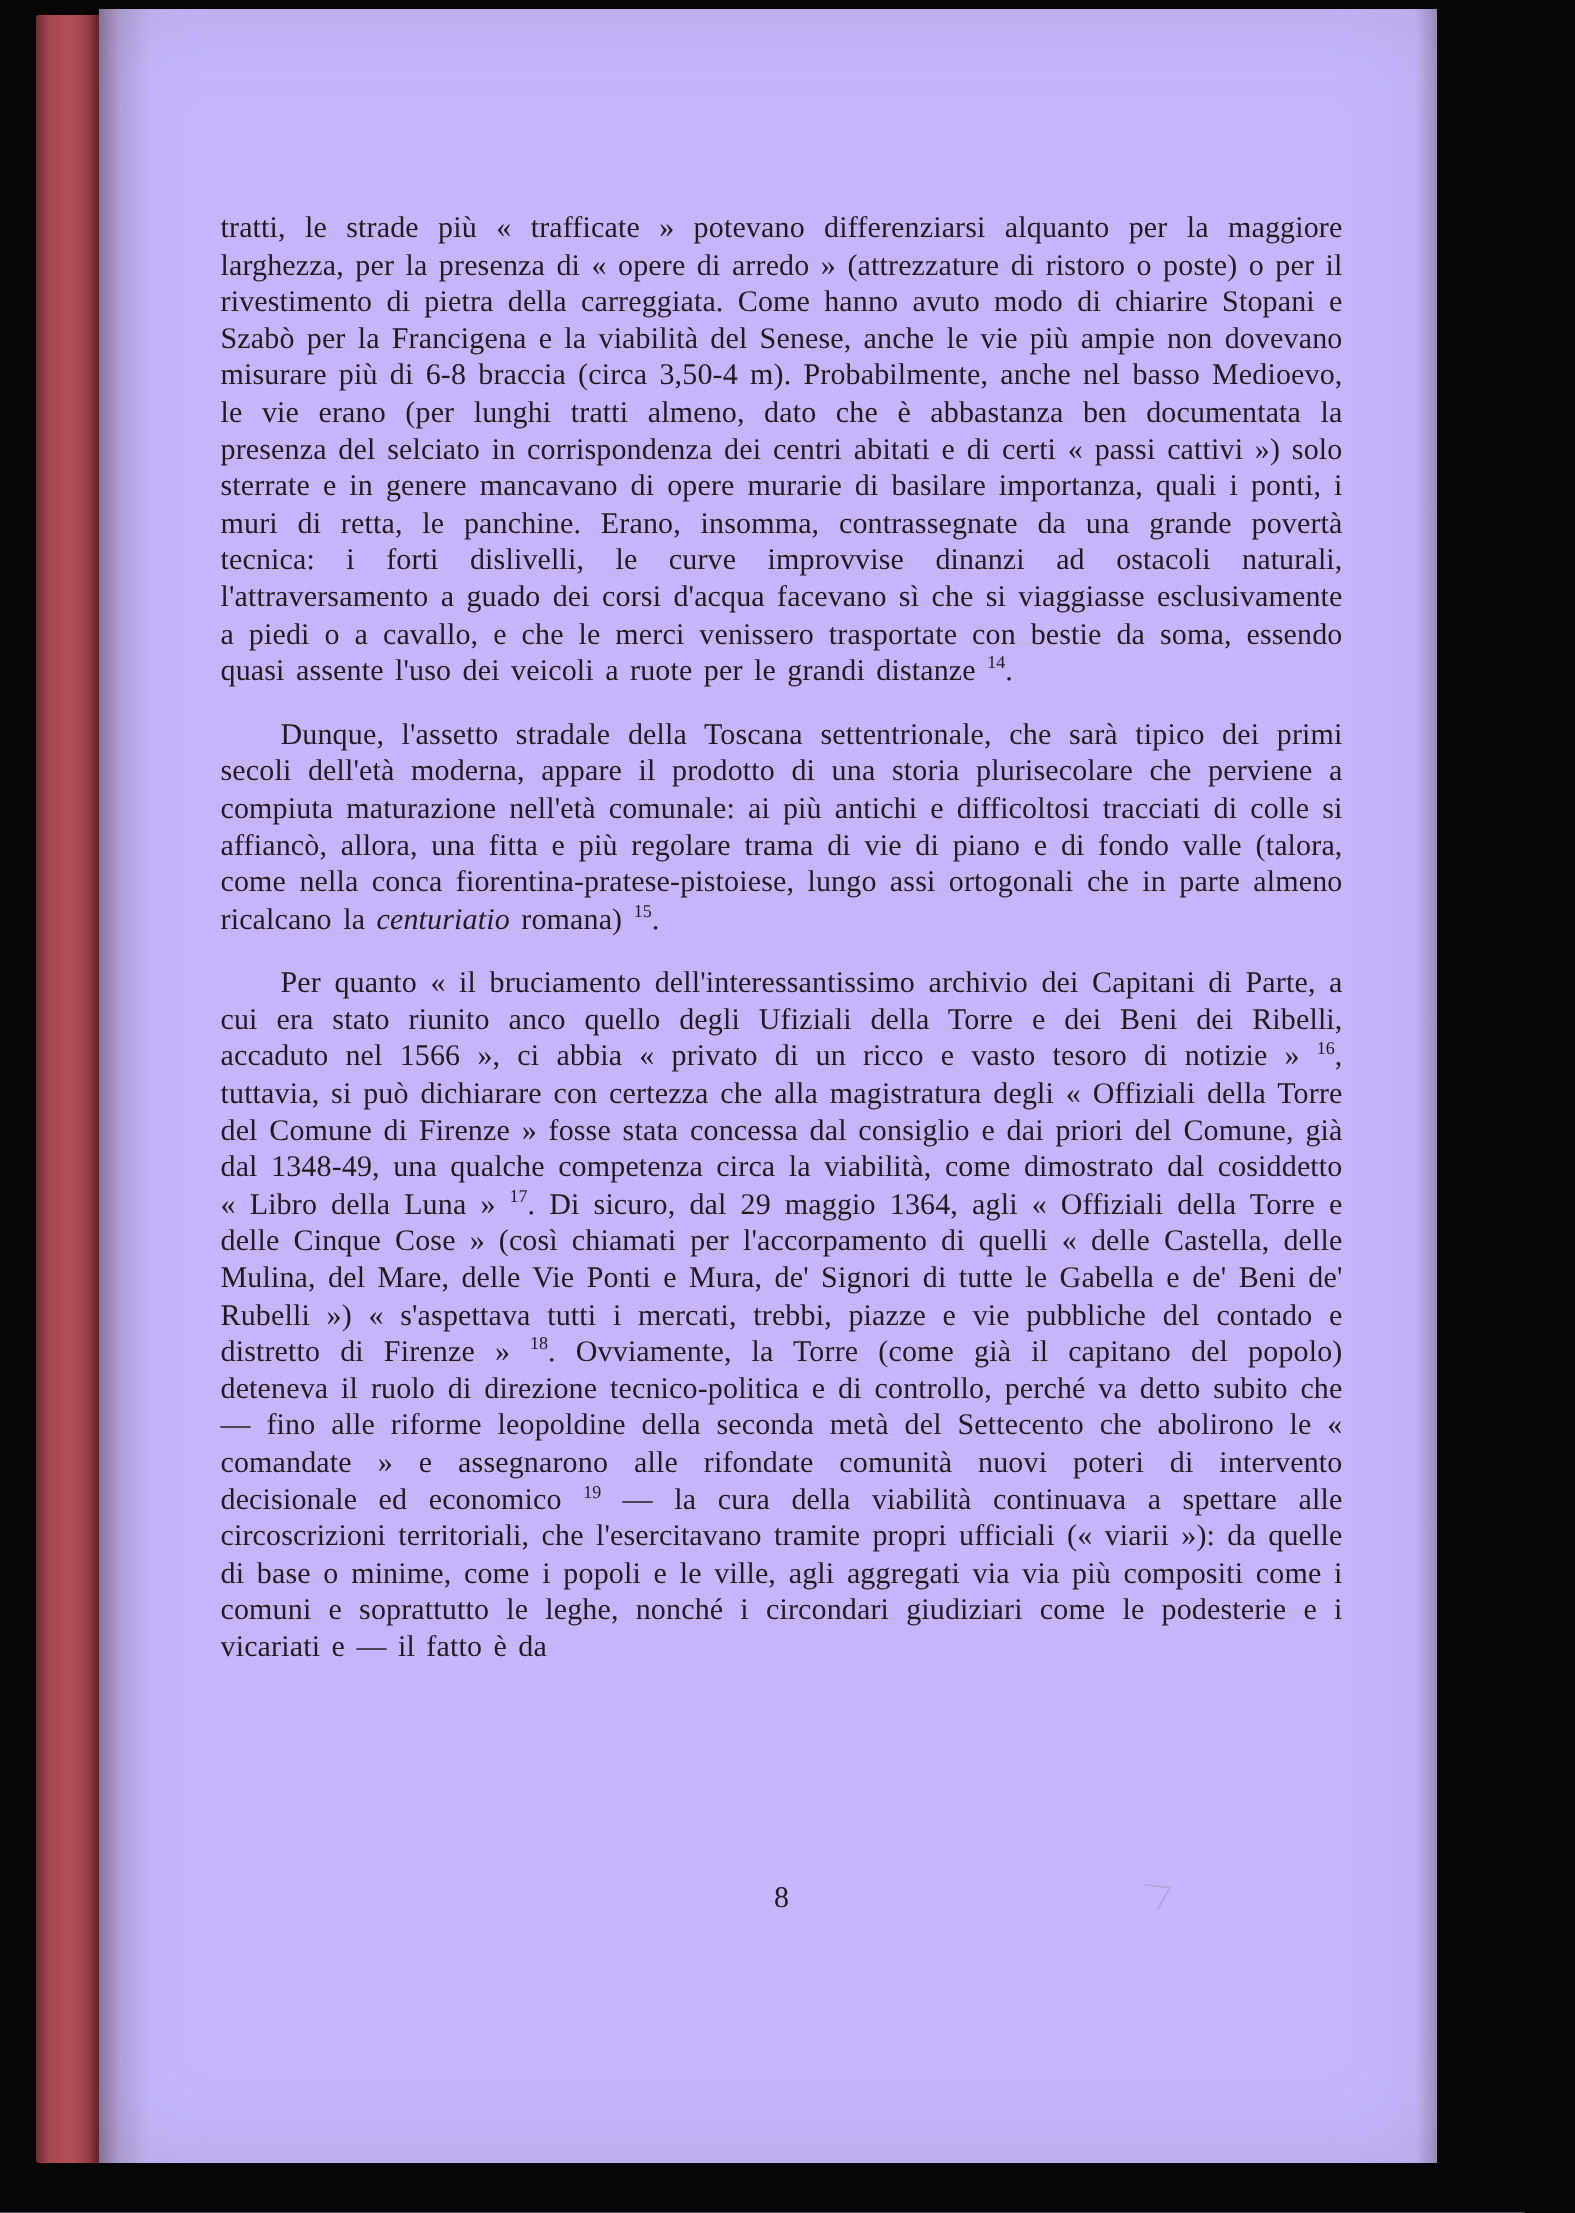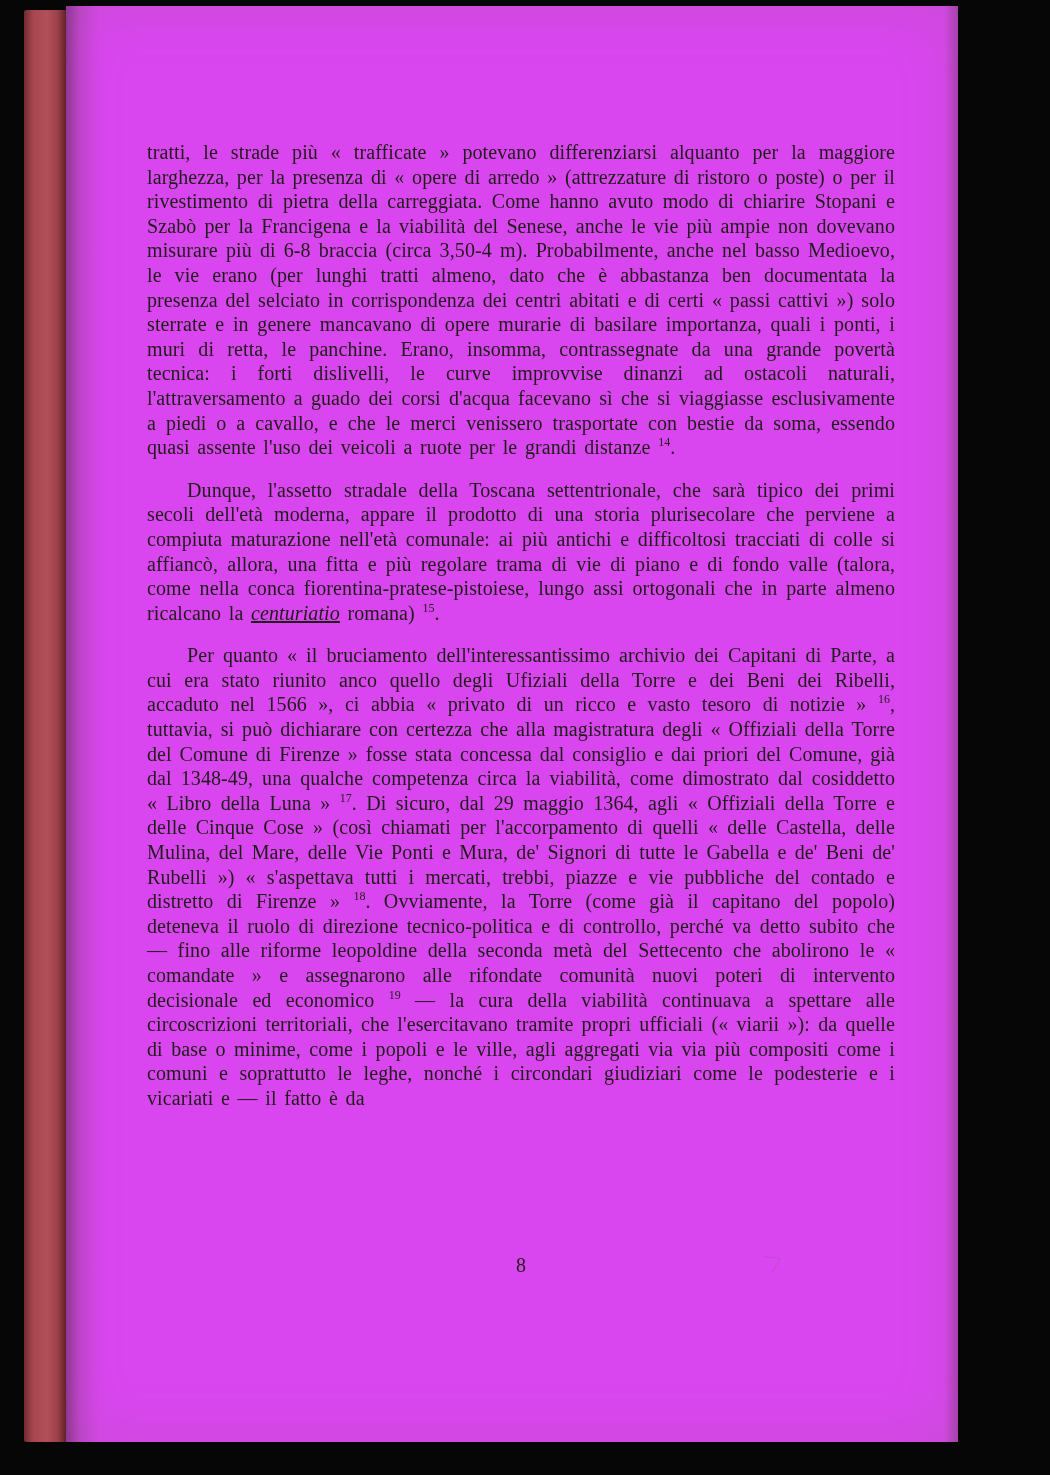--- a/index.html
+++ b/index.html
@@ -27,21 +27,21 @@
     height: 1432px;
     background: linear-gradient(90deg, #6e2a31 0%, #a84750 22%, #b25059 55%, #9c414a 80%, #5f2228 100%);
     border-radius: 2px 0 0 2px;
   }
   .book-page {
     position: absolute;
     left: 66px;
     top: 6px;
     width: 892px;
     height: 1436px;
-    background: #d946ef;
+    background: #c4b5fd;
     box-shadow: inset 0 0 60px rgba(120,110,85,0.18);
   }
   .book-page::before {
     
     content: "";
     position: absolute;
     left: 0;
     top: 0;
     bottom: 0;
     width: 34px;
@@ -82,21 +82,20 @@
     margin-top: 18px;
   }
   .text-block sup {
     font-size: 12px;
     line-height: 0;
     vertical-align: super;
     letter-spacing: 0;
   }
   .text-block i {
     font-style: italic;
-    text-decoration: underline;
   }
   .page-number {
     position: absolute;
     left: 81px;
     top: 1248px;
     width: 748px;
     text-align: center;
     color: #1f1d1a;
     font-size: 20px;
   }

